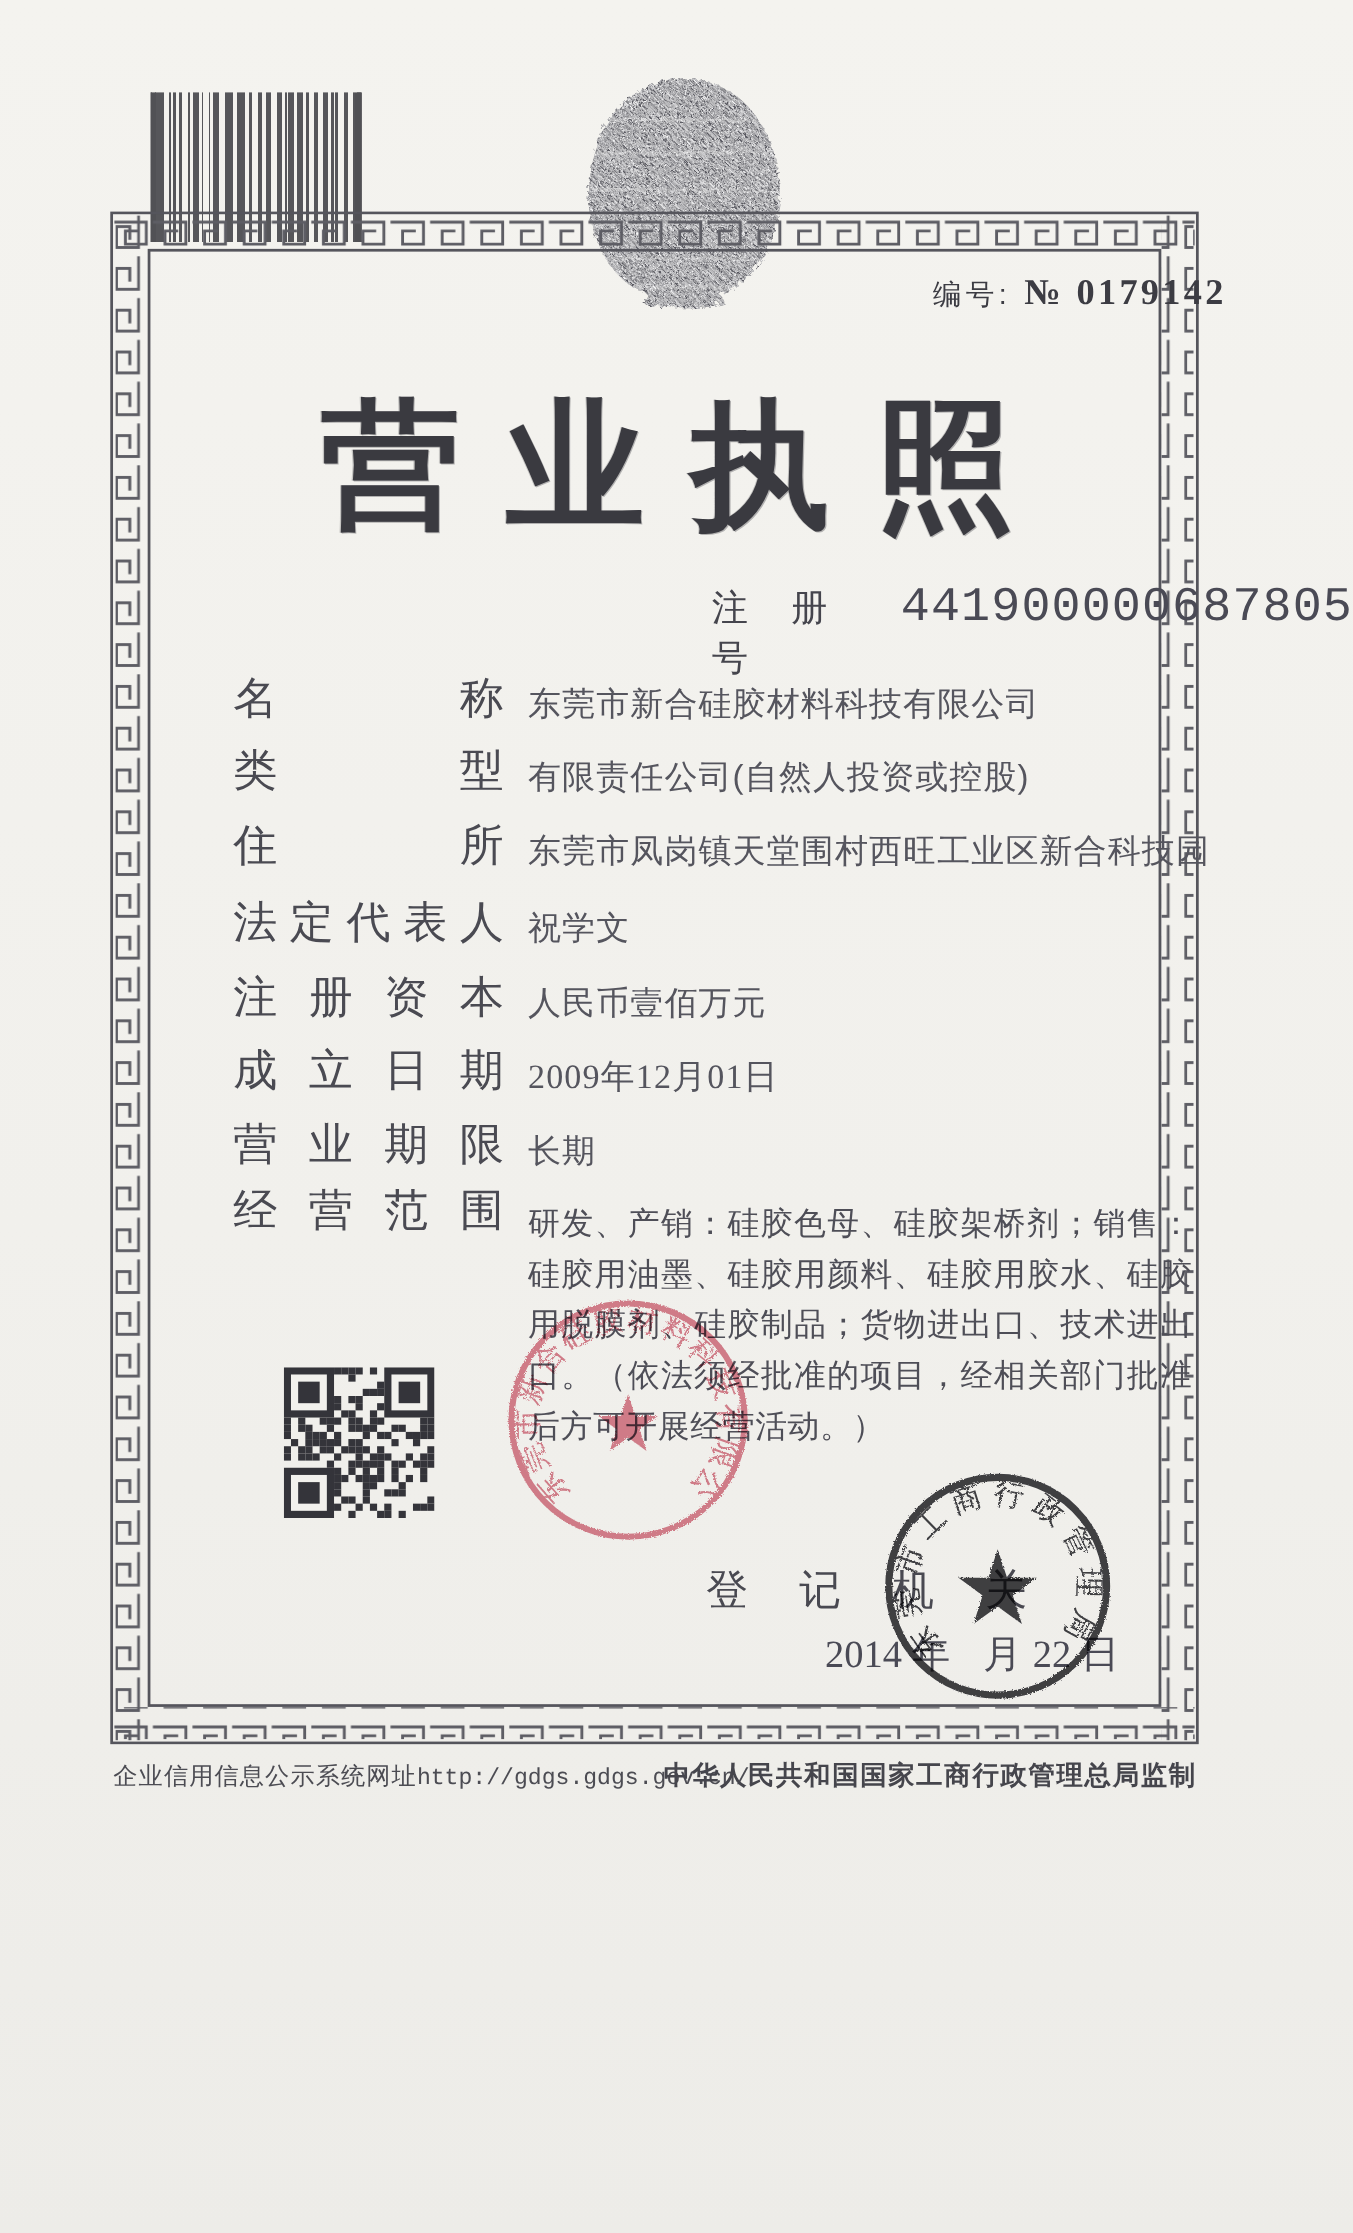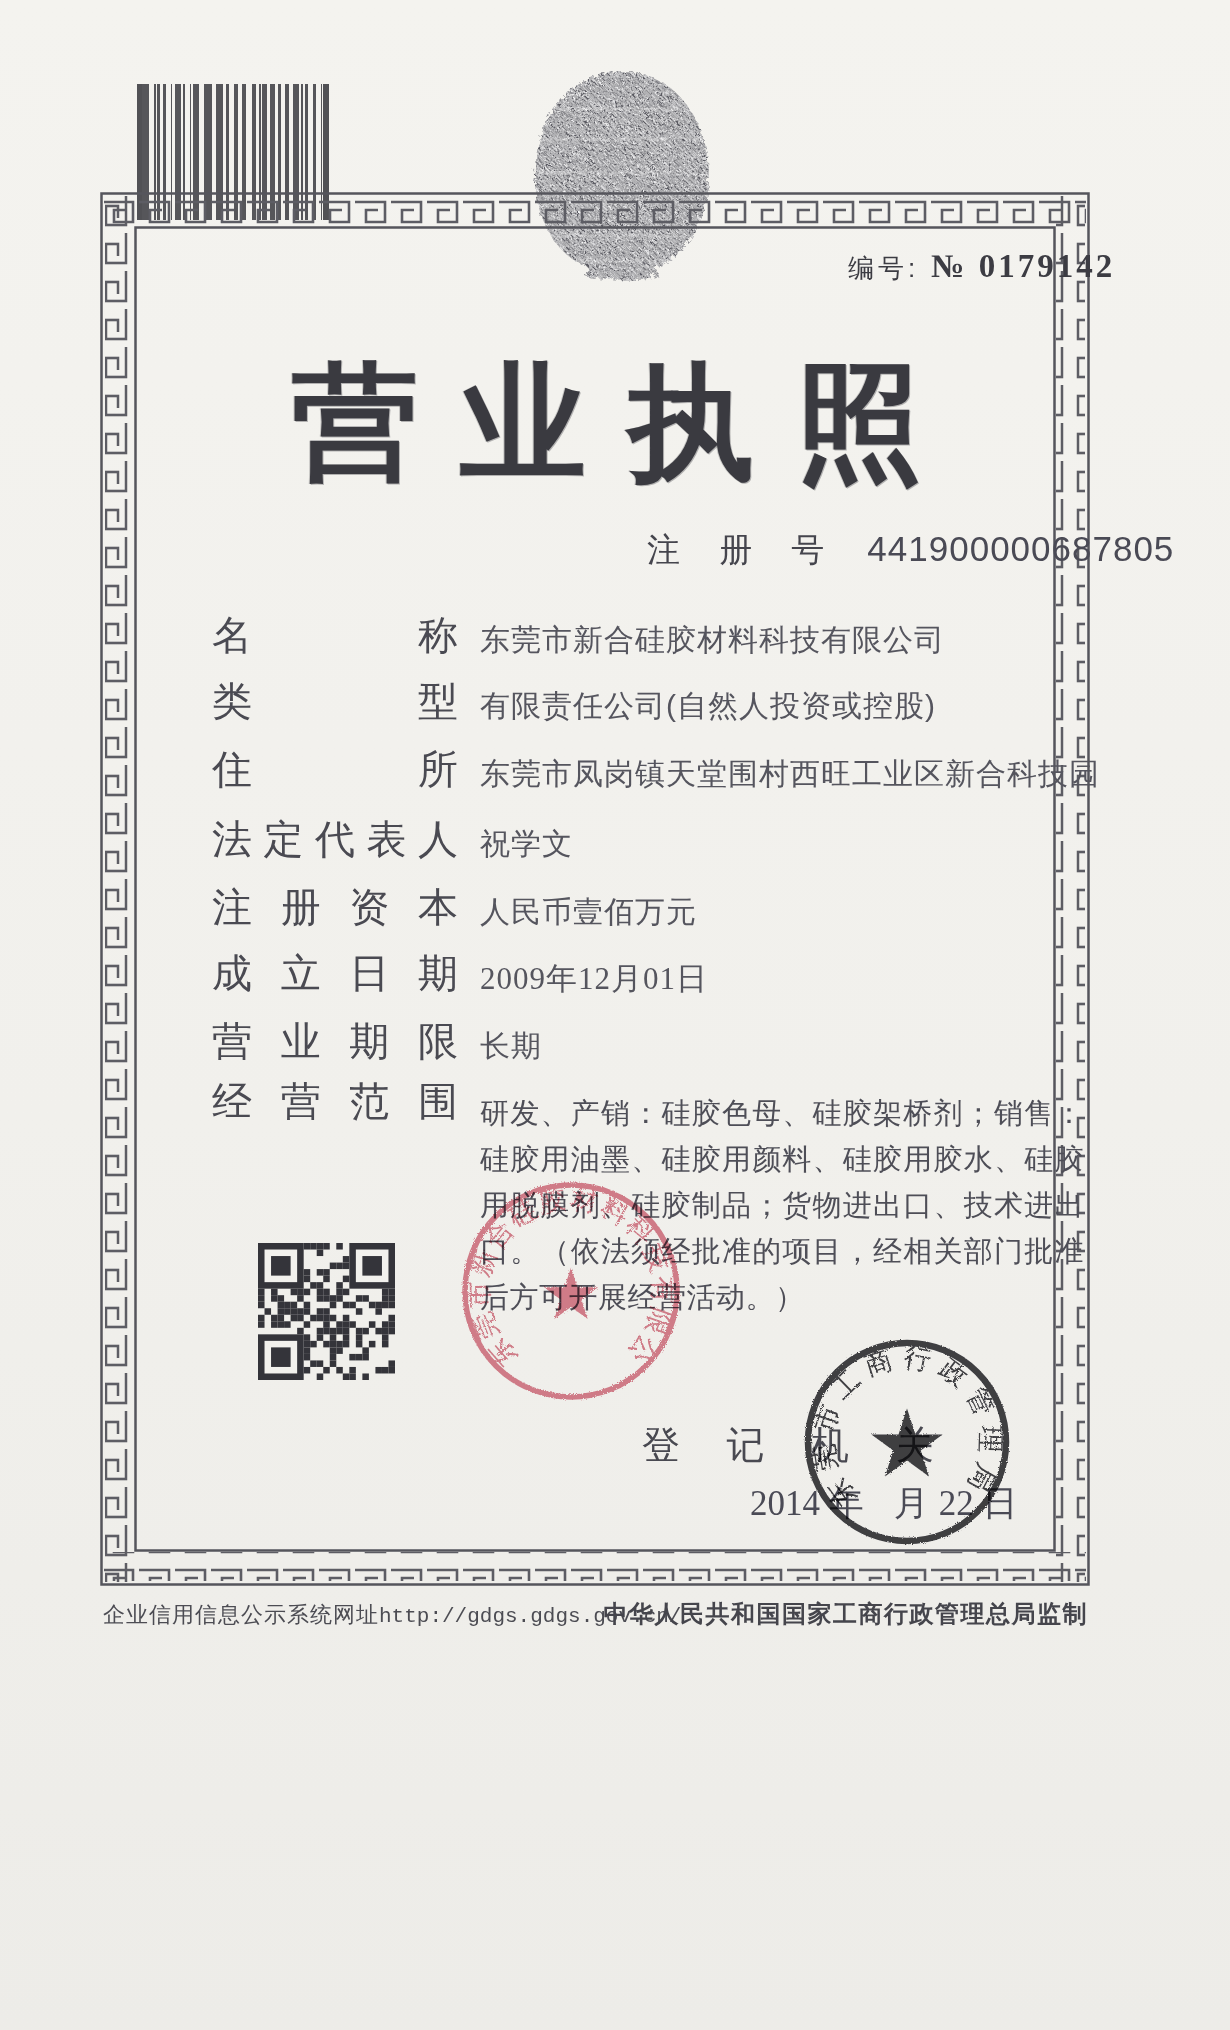--- a/index.html
+++ b/index.html
@@ -22,21 +22,21 @@
   .serial .num{font-family:"Liberation Serif",serif;font-size:33px;font-weight:bold;letter-spacing:3px;}
 
   
   .title{position:absolute;left:292px;top:340px;margin:0;font-size:126px;font-weight:900;
          letter-spacing:42px;color:#3a3a40;white-space:nowrap;
          text-shadow:1px 1px 0 rgba(58,58,64,.35), -1px 0 0 rgba(58,58,64,.25);text-align:right;}
 
   
   .regline{position:absolute;left:647px;top:528px;display:flex;align-items:baseline;gap:28px;color:#45454d;}
   .regline .lab{font-size:33px;letter-spacing:15px;}
-  .regline .num{font-family:Liberation Sans, sans-serif;font-size:35px;letter-spacing:1px;color:#4a4a55;}
+  .regline .num{font-family:Liberation Mono, monospace;font-size:44px;letter-spacing:1px;color:#4a4a55;}
 
   
   .field-row{position:absolute;left:212px;width:880px;height:50px;}
   .flabel{display:inline-block;width:246px;font-size:40px;line-height:46px;color:#4a4a52;
           text-align:justify;text-align-last:justify;font-weight:500;}
   .fvalue{position:absolute;left:268px;top:8px;font-size:30px;letter-spacing:1px;color:#55555e;white-space:nowrap;}
   .fvalue.serifval{font-family:"Liberation Serif",serif;font-size:31px;}
   .scope-row{height:auto;}
   .scope-row .fvalue{white-space:normal;width:604px;font-size:29px;line-height:46px;
                      letter-spacing:.5px;top:12px;color:#4e4e57;text-align:justify;}

